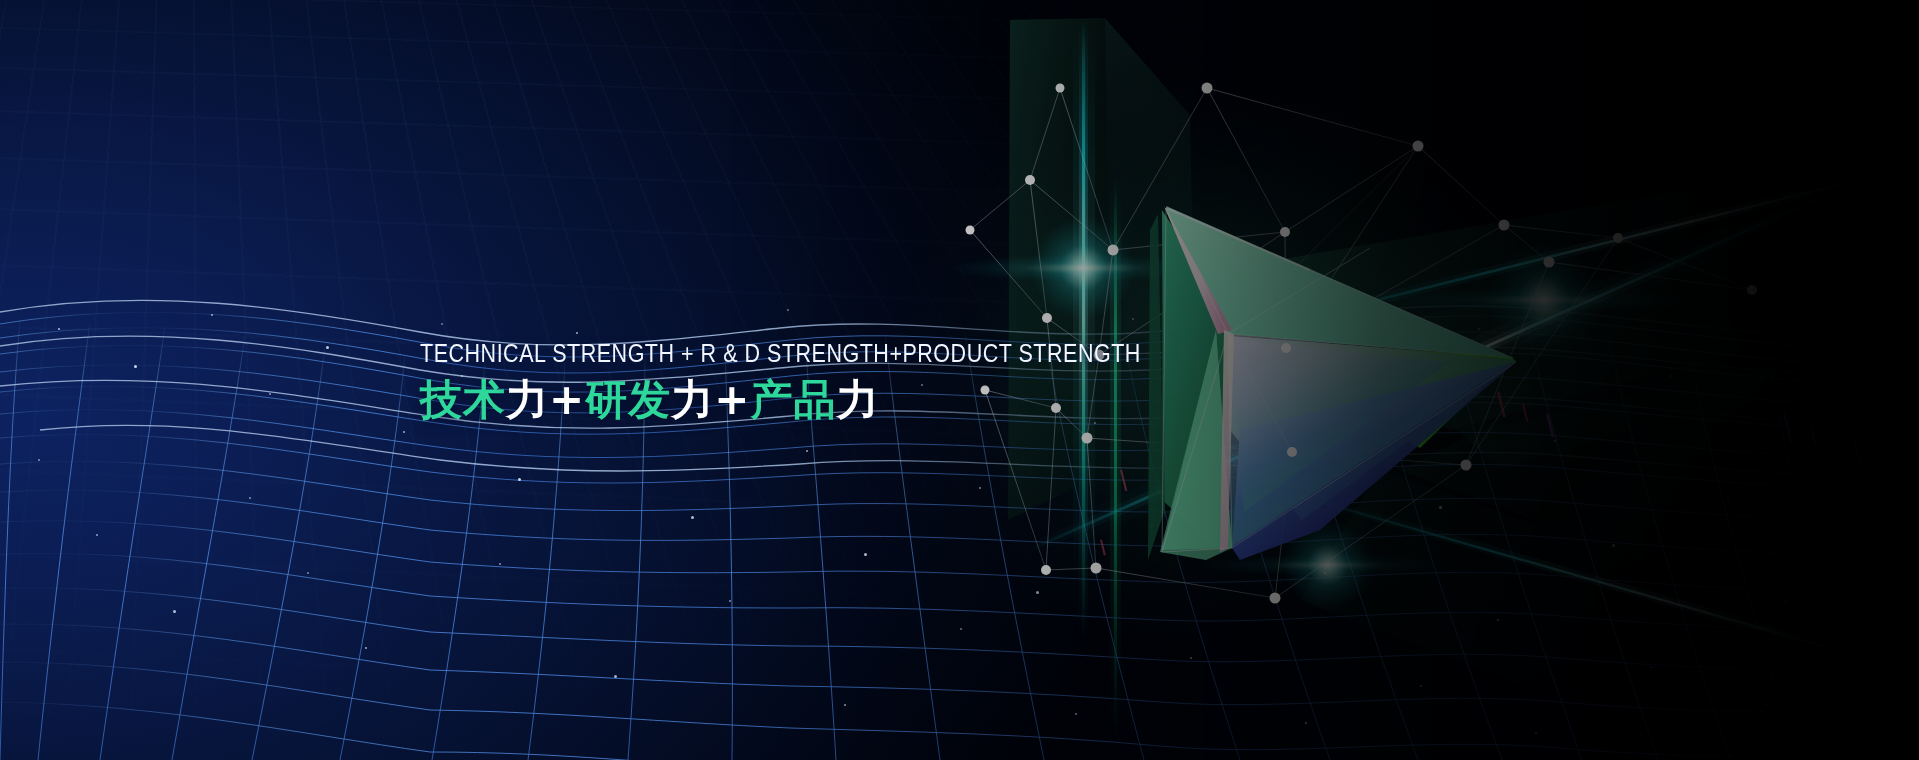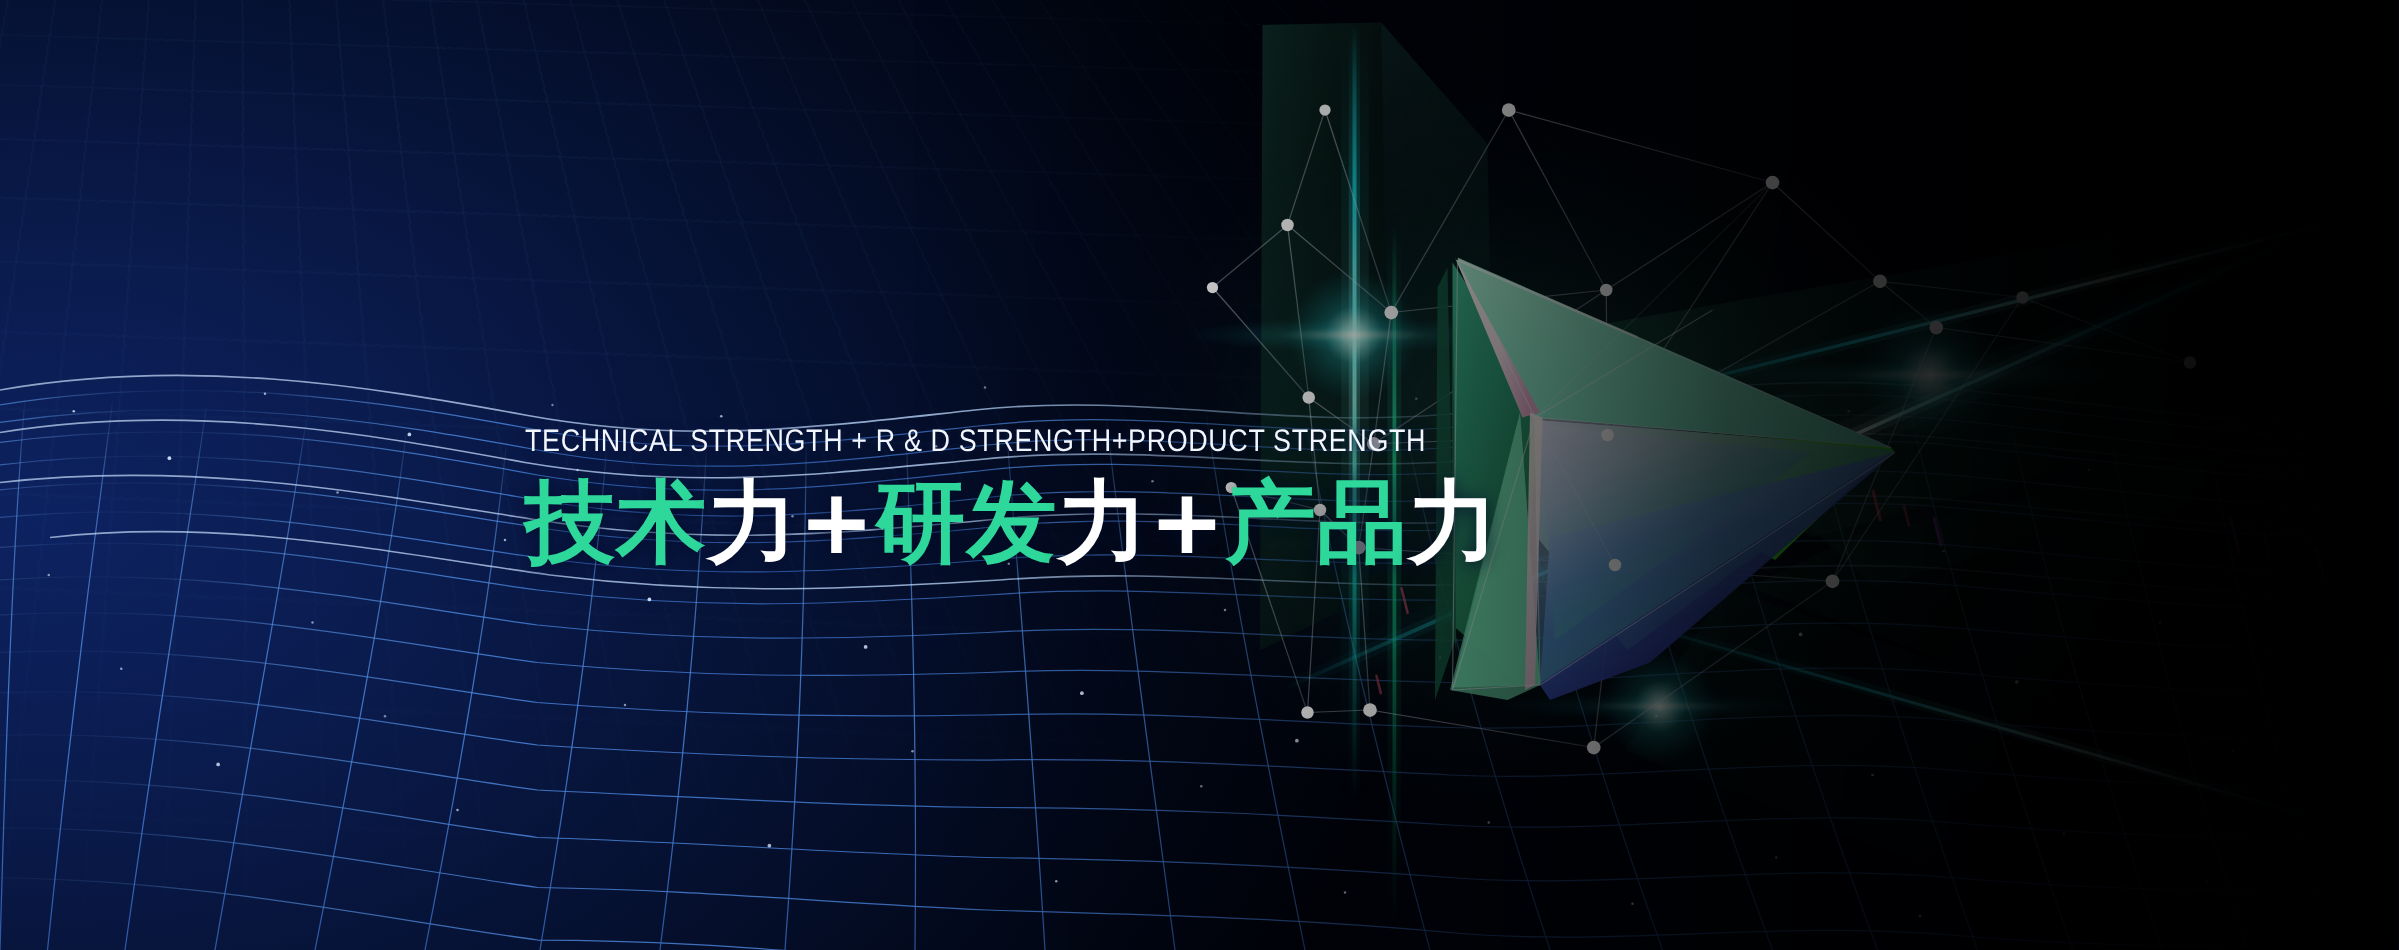--- a/index.html
+++ b/index.html
@@ -63,21 +63,21 @@
     font-weight:400;
     white-space:nowrap;
     transform:scaleX(.86);
     transform-origin:left center;
     line-height:1.1;
     text-shadow:0 0 8px rgba(10,25,70,.9);
   }
   .copy-cn{
     margin-top:6px;
     font-family:"DejaVu Sans","Liberation Sans",sans-serif;
-    font-size:72px;
+    font-size:42px;
     font-weight:700;
     letter-spacing:1px;
     white-space:nowrap;
     line-height:1.22;
     text-shadow:0 2px 14px rgba(0,10,40,.85);
   }
   .seg-green{color:#2ed79a;}
   .seg-white{color:#ffffff;}
   .seg-plus{color:#ffffff;}
 </style>

